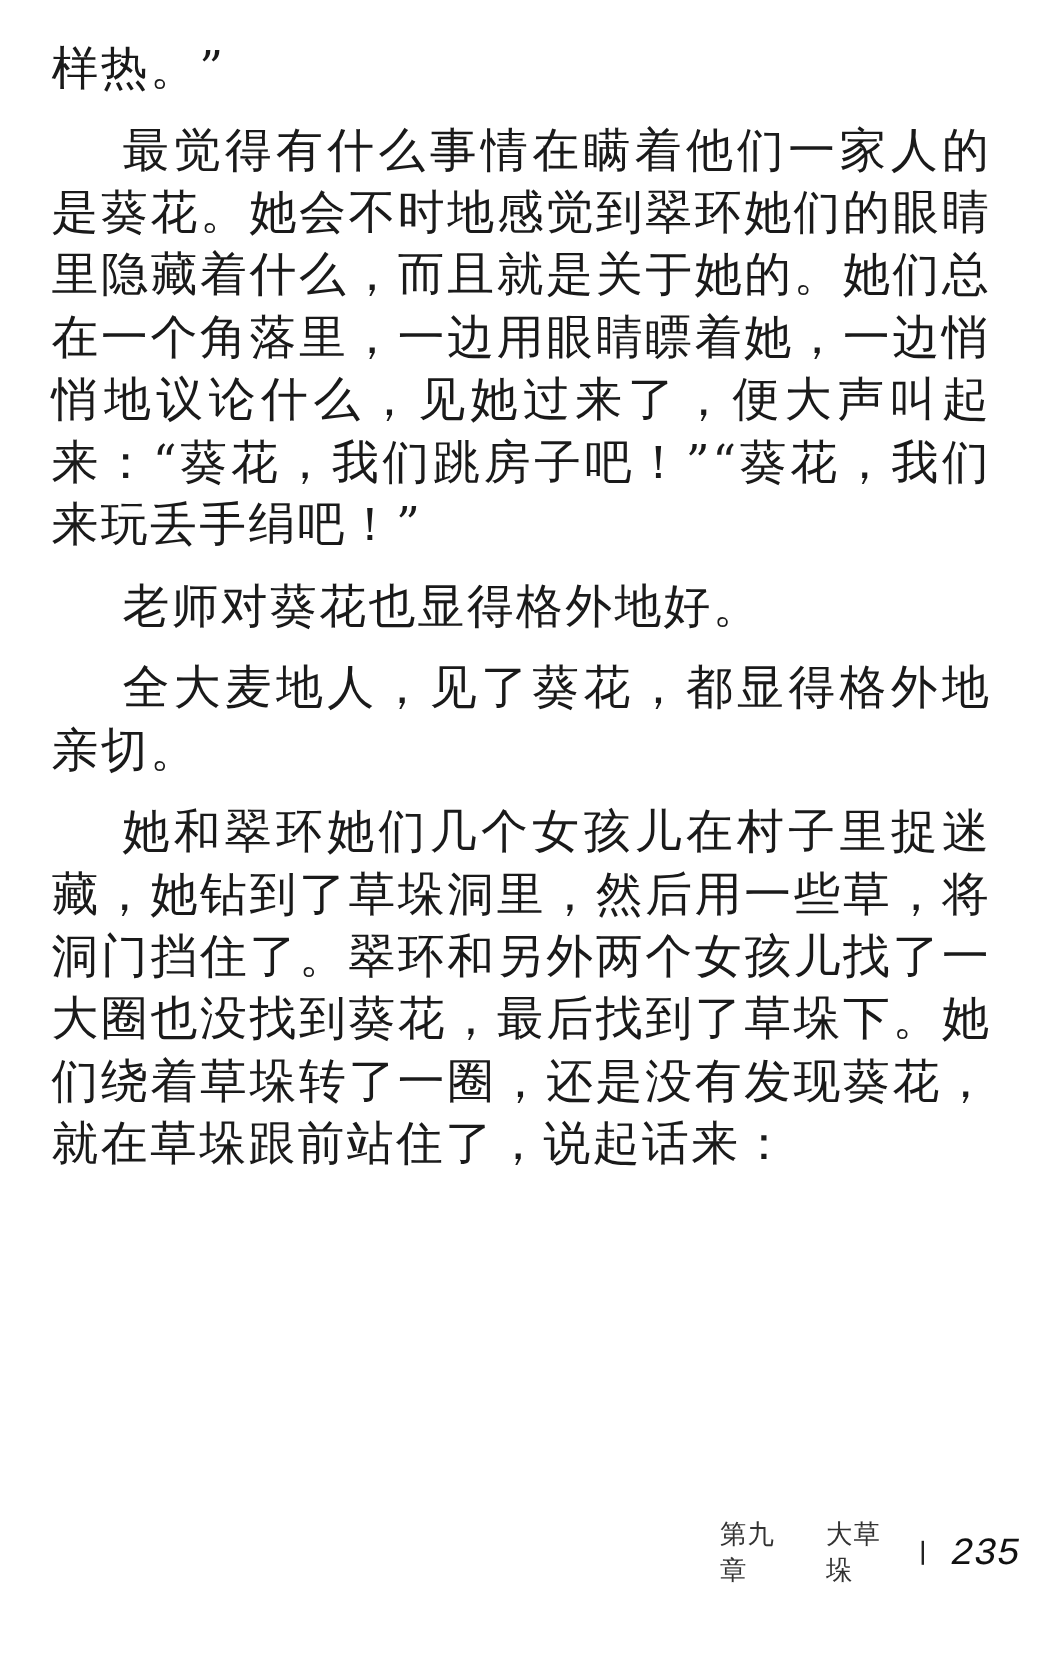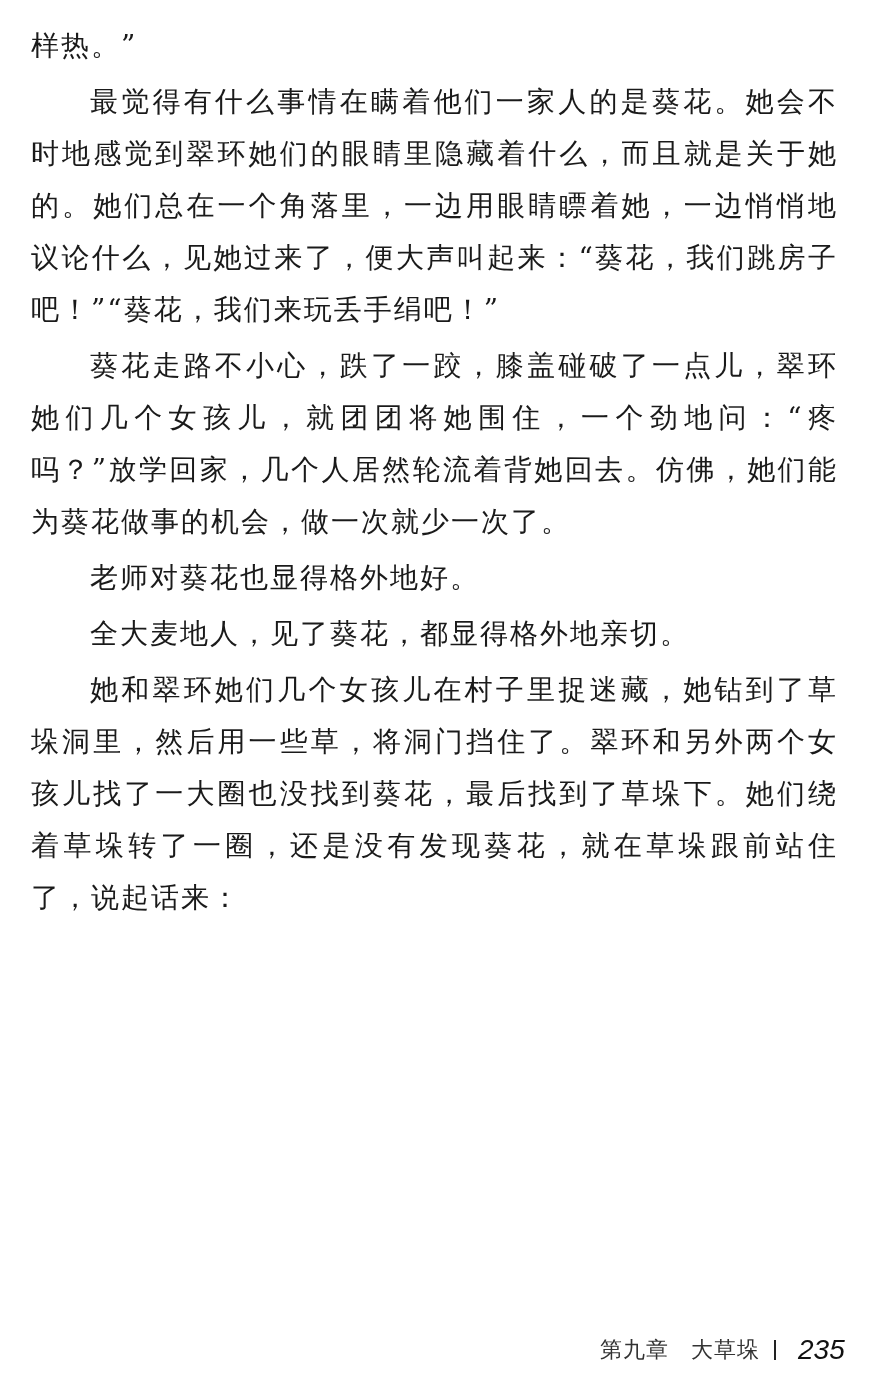--- a/index.html
+++ b/index.html
@@ -3,46 +3,45 @@
 <meta charset="utf-8">
 <style>
   html, body { margin: 0; padding: 0; background: #ffffff; }
   body {
     width: 872px; height: 1391px; position: relative; overflow: hidden;
     font-family: "DejaVu Serif", "Liberation Serif", serif;
     color: #1a1a1a;
   }
   .page { position: absolute; left: 27px; top: 16px; width: 815px; }
   .para {
-    margin: 4px;
-    font-size: 28px;
+    margin: 16px;
+    font-size: 39px;
     line-height: 52px;
     letter-spacing: 2px;
     text-align: justify;
     text-align-last: left;
     word-break: break-all;
   }
   .para.indent { text-indent: 59px; }
   .footer {
-    position: absolute; left: 600px; top: 1330px; width: 250px; height: 40px;
+    position: absolute; left: 600px; top: 1274px; width: 250px; height: 40px;
     display: flex; align-items: center;
     color: #333;
   }
   .footer .chapter { font-size: 22px; letter-spacing: 1px; }
   .footer .title { font-size: 22px; margin-left: 22px; letter-spacing: 1px; }
   .footer .sep { width: 2px; height: 20px; background: #222; margin-left: 14px; }
-  .footer .num { font-family: Liberation Sans, sans-serif; font-style: italic; font-size: 28px; margin-left: 22px; color: #111; }
+  .footer .num { font-family: Liberation Mono, monospace; font-style: italic; font-size: 32px; margin-left: 22px; color: #111; }
 </style>
 </head>
 <body>
 
 <div class="page">
   <p class="para">样热。”</p>
   <p class="para indent">最觉得有什么事情在瞒着他们一家人的是葵花。她会不时地感觉到翠环她们的眼睛里隐藏着什么，而且就是关于她的。她们总在一个角落里，一边用眼睛瞟着她，一边悄悄地议论什么，见她过来了，便大声叫起来：“葵花，我们跳房子吧！”“葵花，我们来玩丢手绢吧！”</p>
-  <p class="para indent">葵花走路不小心，跌了一跤，膝盖碰破了一点儿，翠环她们几个女孩儿，就团团将她围住，一个劲地问：“疼吗？”放学回家，几个人居然轮流着背她回去。仿佛，她们能为葵花做事的机会，做一次就少一次了。</p>
   <p class="para indent">老师对葵花也显得格外地好。</p>
   <p class="para indent">全大麦地人，见了葵花，都显得格外地亲切。</p>
   <p class="para indent">她和翠环她们几个女孩儿在村子里捉迷藏，她钻到了草垛洞里，然后用一些草，将洞门挡住了。翠环和另外两个女孩儿找了一大圈也没找到葵花，最后找到了草垛下。她们绕着草垛转了一圈，还是没有发现葵花，就在草垛跟前站住了，说起话来：</p>
 </div>
 
 <div class="footer">
   <span class="chapter">第九章</span>
   <span class="title">大草垛</span>
   <span class="sep"></span>
   <span class="num">235</span>

